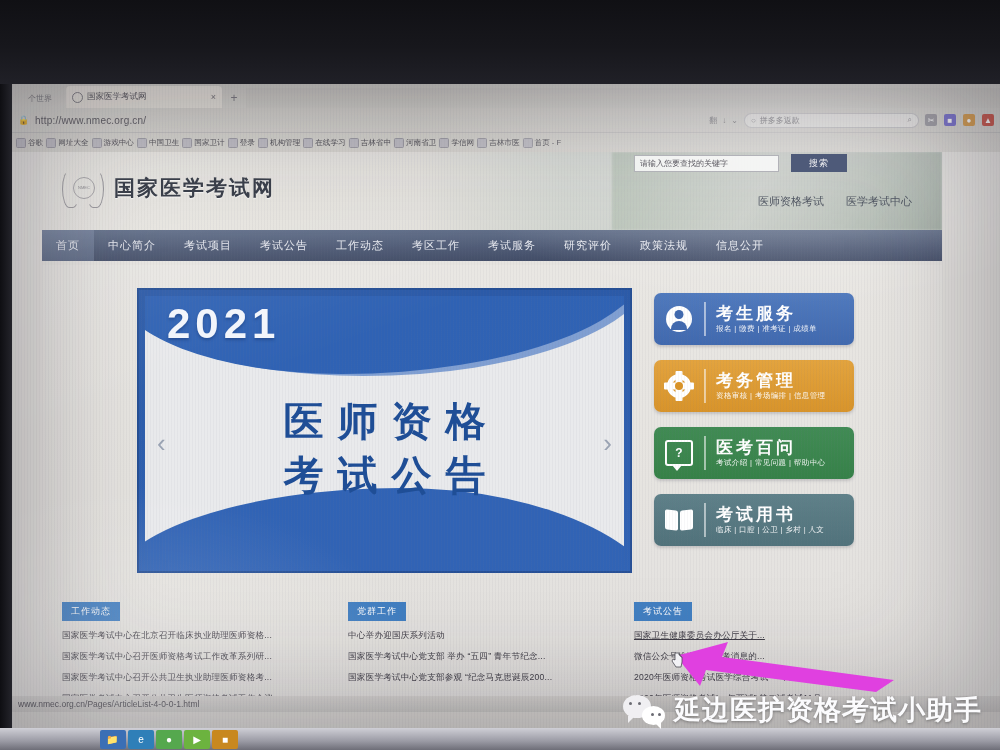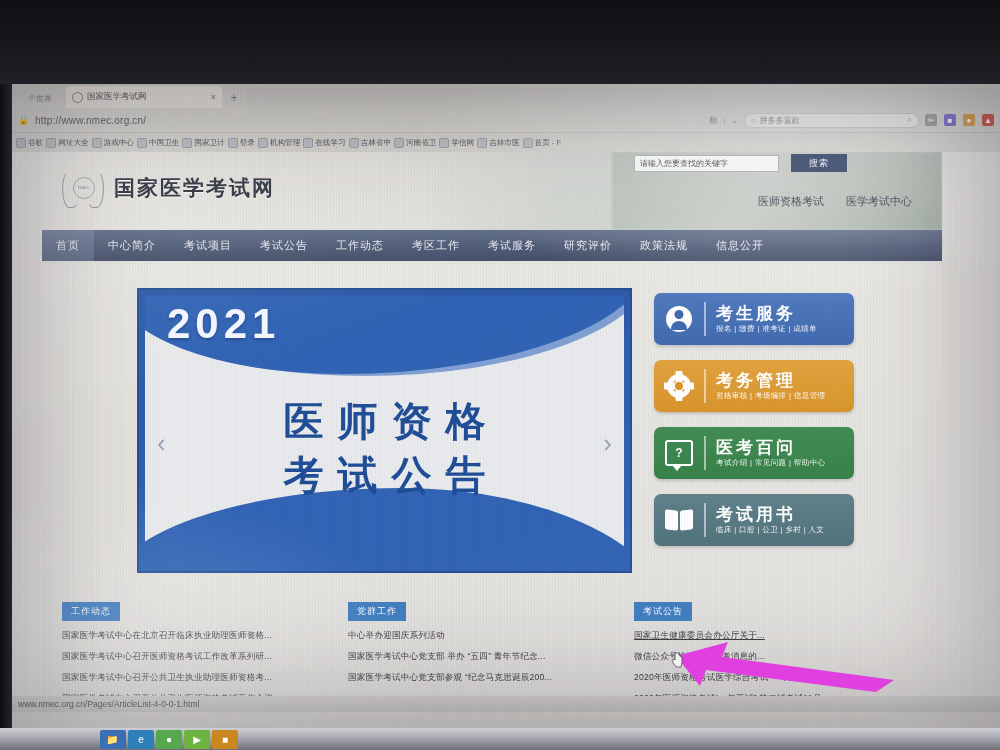--- a/index.html
+++ b/index.html
@@ -448,20 +448,31 @@
     <svg class="cursor" viewBox="0 0 12 16">
       <path d="M4 1 v7 l-2 -1 -1 2 4 6 h5 l1 -5 v-5 h-1 v-1 h-1 v-1 h-1 v-2 z" fill="#f2f2f5" stroke="#4a4a52" stroke-width="0.8"></path>
     </svg>
 
     <div class="blurlayer"></div>
     <div class="scanlines"></div>
     <div class="glare"></div>
     <div class="vignette"></div>
   </div>
 
+  <div class="watermark">
+    <div class="wechat">
+      <div class="b1"></div>
+        <div class="b2"></div>
+      <i style="left:6px;top:7px"></i>
+        <i style="left:15px;top:7px"></i>
+      <i style="right:11px;bottom:9px"></i>
+        <i style="right:4px;bottom:9px"></i>
+    </div>
+    <div class="wmtext">延边医护资格考试小助手</div>
+  </div>
 
   <div class="bezel-bottom"></div>
   <div class="taskbar">
     <div class="tb" style="background:#3b6fb5">📁</div>
     <div class="tb" style="background:#2f7fb8">e</div>
     <div class="tb" style="background:#55a84e">●</div>
     <div class="tb" style="background:#6cb33f">▶</div>
     <div class="tb" style="background:#c8881f">■</div>
   </div>
 </div>

